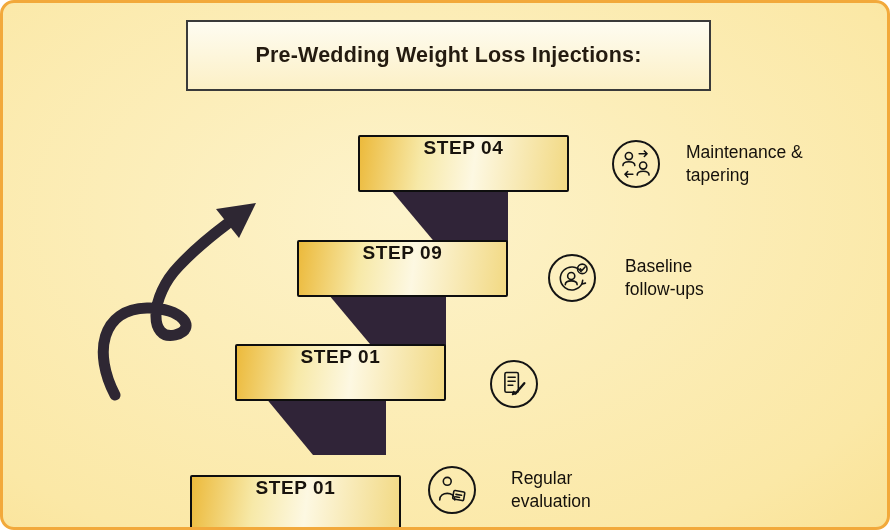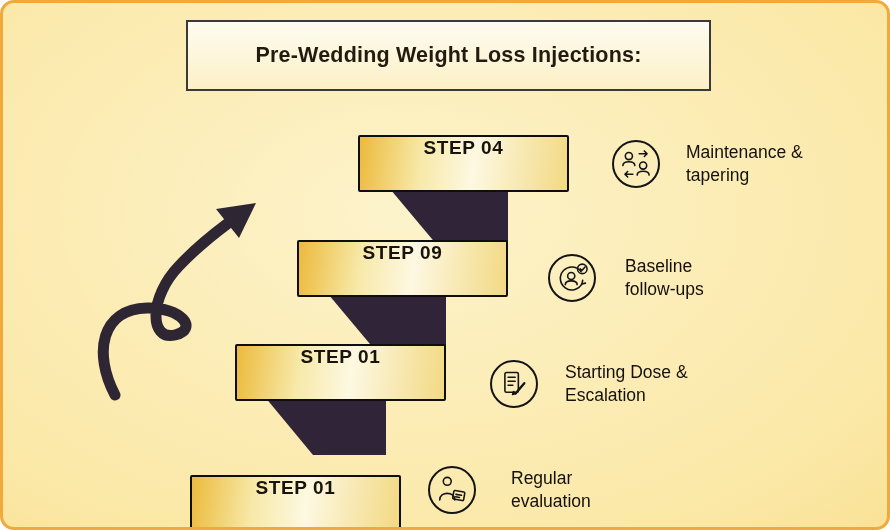--- a/index.html
+++ b/index.html
@@ -94,21 +94,20 @@
   <div class="desc" style="left:622px;top:251px;width:110px;">Baseline follow-ups</div>
 
   <div class="icon-circle" style="left:487px;top:357px;">
     <svg viewBox="0 0 48 48">
       <rect x="12.5" y="9.5" width="17" height="25" rx="2"></rect>
       <path d="M16.5 15.5 h9 M16.5 20.5 h9 M16.5 25.5 h6"></path>
       <path d="M26 36 L37 23" stroke-width="3"></path>
       <path d="M26 36 l-3.8 1.3 l1.3 -3.9 z" fill="#141414"></path>
     </svg>
   </div>
-  <div class="desc" style="left:562px;top:357px;width:155px;">Starting Dose &amp; Escalation</div>
 
   <div class="icon-circle" style="left:425px;top:463px;">
     <svg viewBox="0 0 48 48">
       <circle cx="18" cy="13" r="5"></circle>
       <path d="M8.5 36.5 C8.5 25.5 27.5 25.5 27.5 36.5"></path>
       <rect x="25.5" y="25.5" width="14" height="11" rx="1.5" transform="rotate(10 32.5 31)"></rect>
       <path d="M29 29.5 l7 1.2 M28.5 32.5 l5 0.9"></path>
     </svg>
   </div>
   <div class="desc" style="left:508px;top:463px;width:105px;">Regular evaluation</div>

